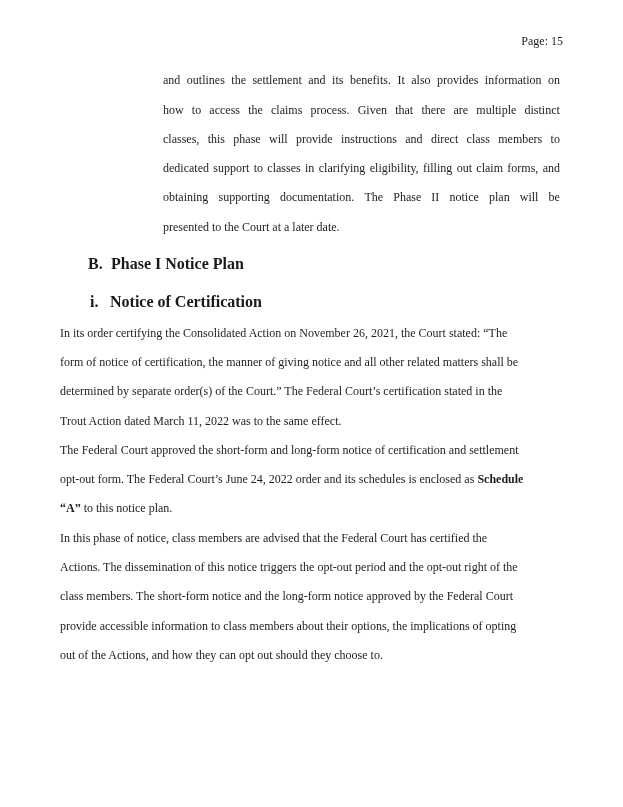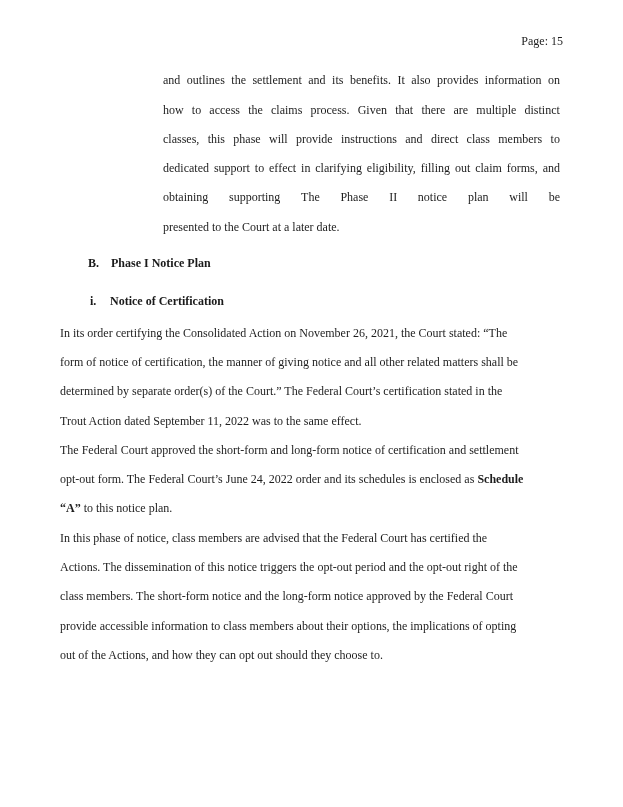--- a/index.html
+++ b/index.html
@@ -14,21 +14,21 @@
     font-family: "Liberation Serif", serif;
     font-size: 12px;
     line-height: 29.3px;
     color: #1d1d1d;
   }
   .page-number { text-align: right; }
   .indent-para { margin: 10px 3px 0 103px; width: 397px; }
   .heading, .subheading {
     margin: 0; padding: 0;
     font-weight: bold;
-    font-size: 12px;
+    font-size: 16px;
     line-height: 29.3px;
     color: #1a1a1a;
   }
   .heading    { margin: 7px 0 0 28px; }
   .subheading { margin: 9px 0 0 30px; }
   .hnum  { display: inline-block; width: 23px; }
   .hnum2 { display: inline-block; width: 20px; }
   .body-section { margin-top: 2px; }
   .line  { white-space: nowrap; height: 29.3px; }
   .jline {
@@ -86,33 +86,34 @@
         <span>and</span>
         <span>direct</span>
         <span>class</span>
         <span>members</span>
         <span>to</span>
       </div>
       <div class="jline">
         <span>dedicated</span>
         <span>support</span>
         <span>to</span>
-        <span>effect</span>
+        <span>classes</span>
         <span>in</span>
         <span>clarifying</span>
         <span>eligibility,</span>
         <span>filling</span>
         <span>out</span>
         <span>claim</span>
         <span>forms,</span>
         <span>and</span>
       </div>
       <div class="jline">
         <span>obtaining</span>
         <span>supporting</span>
+        <span>documentation.</span>
         <span>The</span>
         <span>Phase</span>
         <span>II</span>
         <span>notice</span>
         <span>plan</span>
         <span>will</span>
         <span>be</span>
       </div>
       <div class="line">presented to the Court at a later date.</div>
     </div>
@@ -123,21 +124,21 @@
 
   <h3 class="subheading">
     <span class="hnum2">i.</span><span>Notice of Certification</span>
   </h3>
 
   <div class="body-section">
     <div class="body-para">
         <div class="line">In its order certifying the Consolidated Action on November 26, 2021, the Court stated: “The</div>
         <div class="line">form of notice of certification, the manner of giving notice and all other related matters shall be</div>
         <div class="line">determined by separate order(s) of the Court.” The Federal Court’s certification stated in the</div>
-        <div class="line">Trout Action dated September 11, 2022 was to the same effect.</div>
+        <div class="line">Trout Action dated March 11, 2022 was to the same effect.</div>
       </div>
     <div class="body-para">
         <div class="line">The Federal Court approved the short-form and long-form notice of certification and settlement</div>
         <div class="line"><span>opt-out form. The Federal Court’s June 24, 2022 order and its schedules is enclosed as </span><span class="b">Schedule</span></div>
         <div class="line"><span class="b">“A”</span><span> to this notice plan.</span></div>
       </div>
     <div class="body-para">
         <div class="line">In this phase of notice, class members are advised that the Federal Court has certified the</div>
         <div class="line">Actions. The dissemination of this notice triggers the opt-out period and the opt-out right of the</div>
         <div class="line">class members. The short-form notice and the long-form notice approved by the Federal Court</div>

